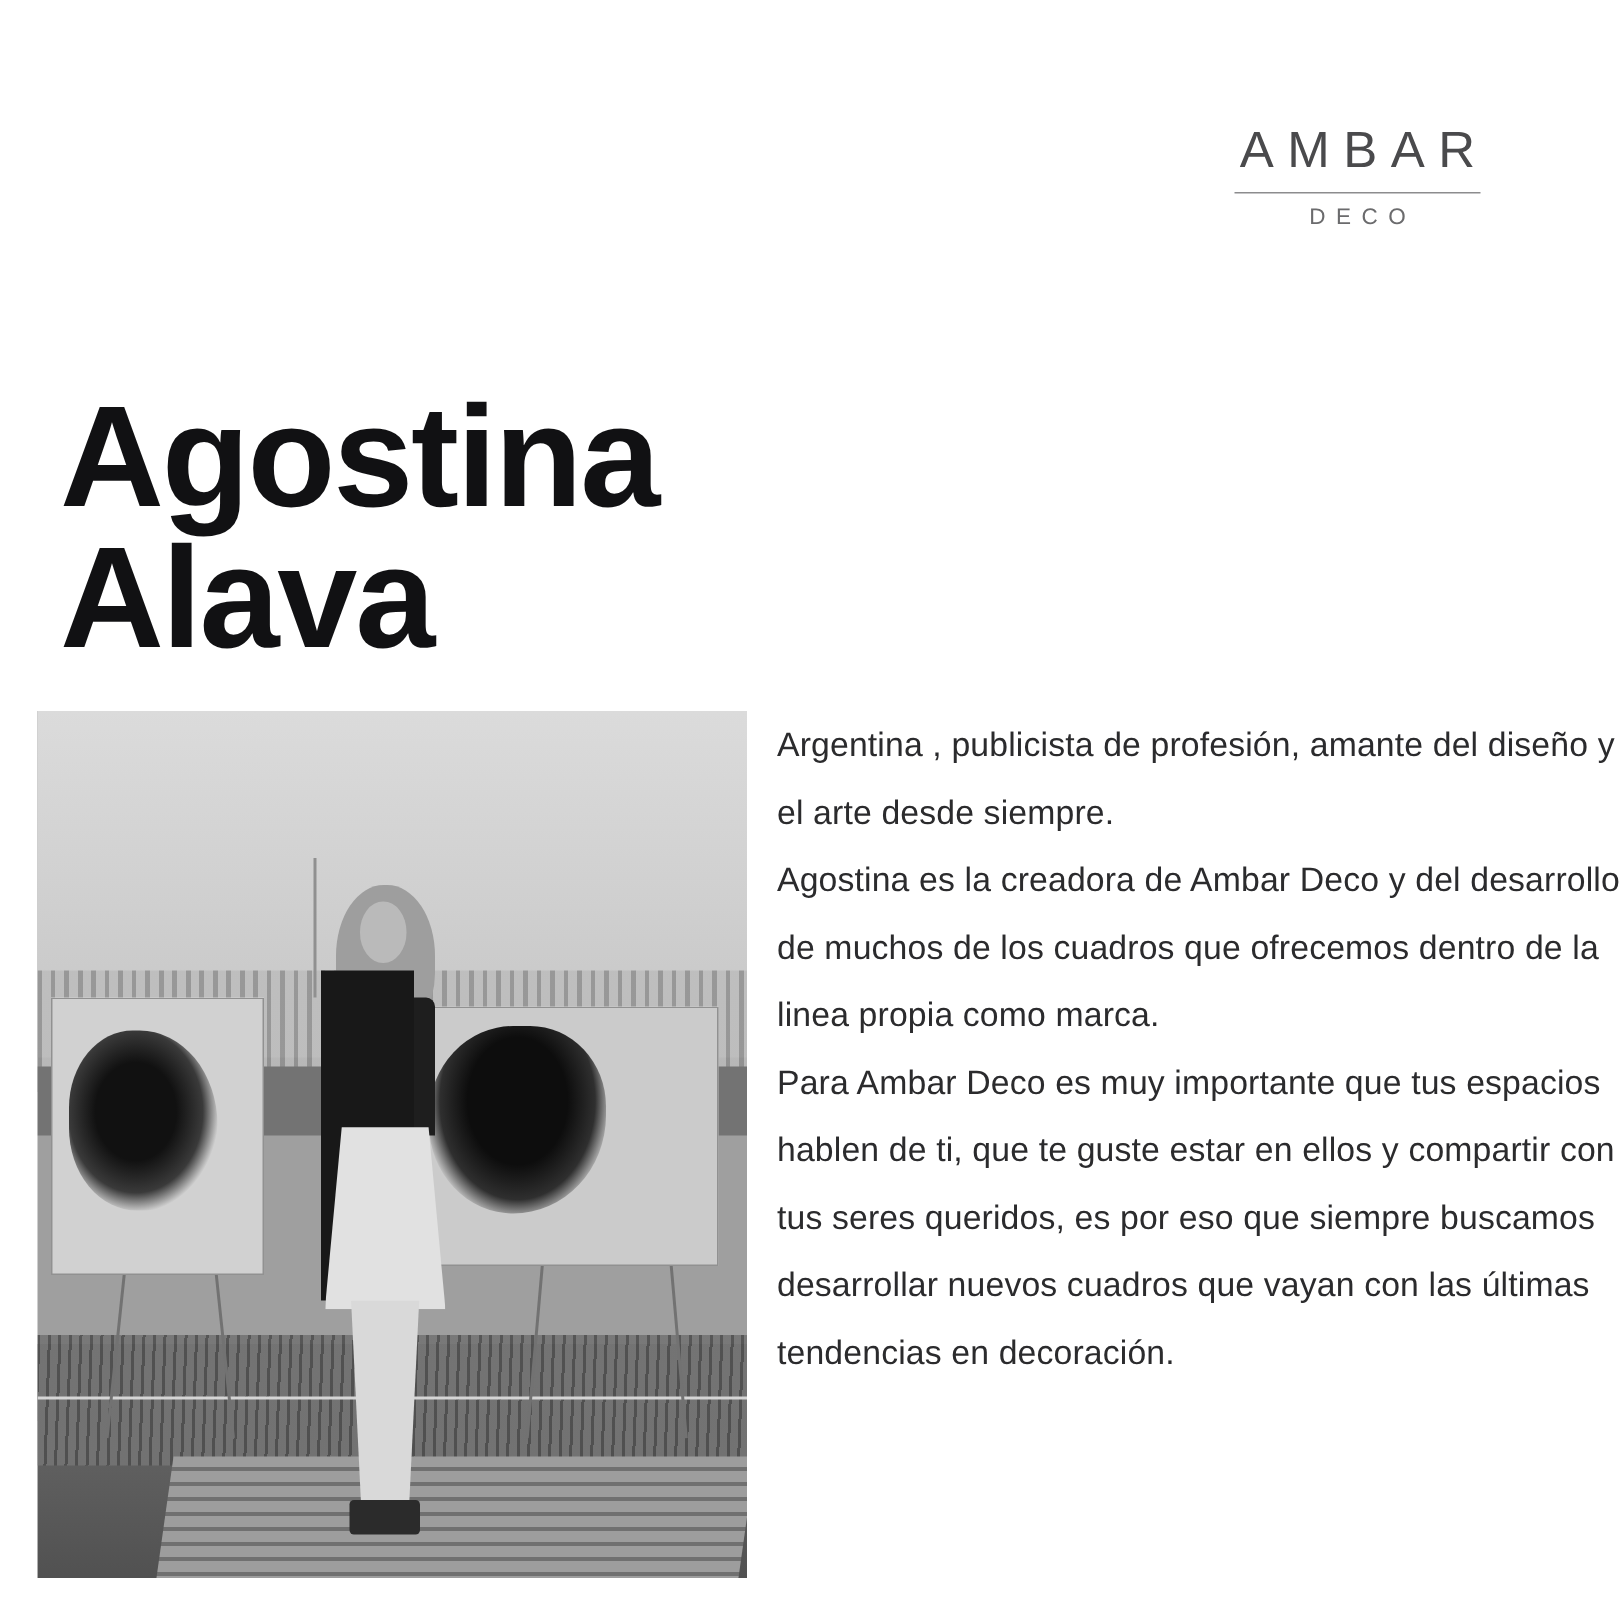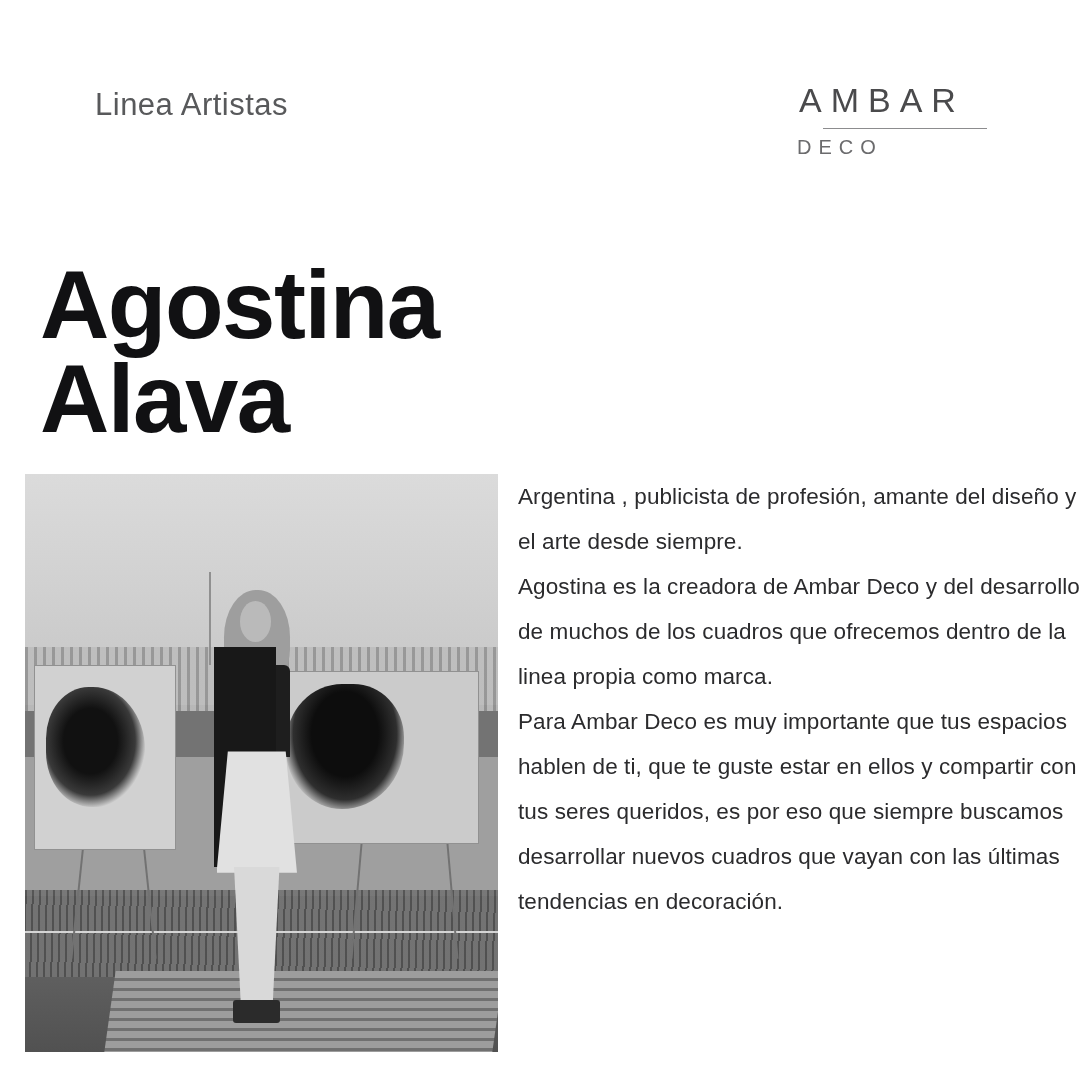--- a/index.html
+++ b/index.html
@@ -25,38 +25,39 @@
     font-size: 31px;
     font-weight: 400;
     letter-spacing: 0.5px;
     color: #58595b;
     line-height: 1.2;
   }
   .brand {
     position: absolute;
     right: 60px;
     top: 82px;
+    text-align: center;
     width: 230px;
   }
   .brand-name {
     font-size: 34px;
     font-weight: 400;
     letter-spacing: 9px;
     color: #4a4a4c;
     line-height: 1.1;
     padding-left: 9px;
   }
   .brand-rule {
     width: 164px;
     height: 1px;
     background: #8c8c8e;
     margin: 9px auto 7px auto;
   }
   .brand-sub {
-    font-size: 20px;
+    font-size: 15px;
     font-weight: 400;
     letter-spacing: 7px;
     color: #6b6b6d;
     padding-left: 7px;
   }
 
   
   .title {
     position: absolute;
     left: 40px;
@@ -198,21 +199,20 @@
     line-height: 2.0;
     letter-spacing: 0.1px;
   }
   .copy p { margin: 0; }
 </style>
 </head>
 <body>
 
 <div class="page">
 
-  <div class="kicker">Linea Artistas</div>
 
   <div class="brand">
     <div class="brand-name">AMBAR</div>
     <div class="brand-rule"></div>
     <div class="brand-sub">DECO</div>
   </div>
 
   <div class="title">Agostina
 Alava</div>
 

